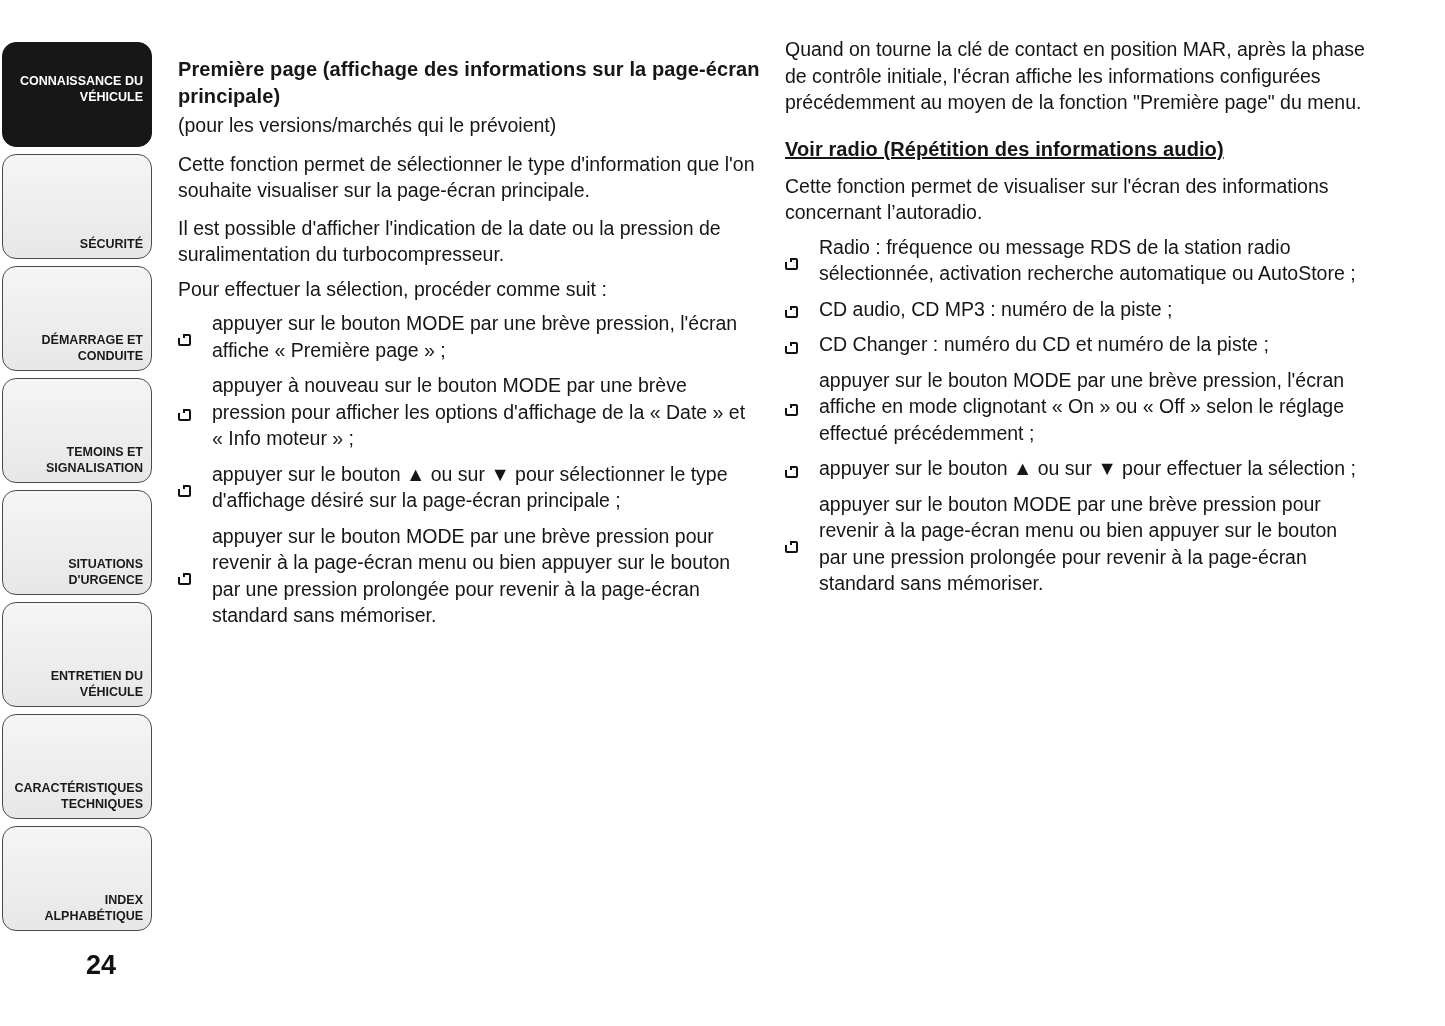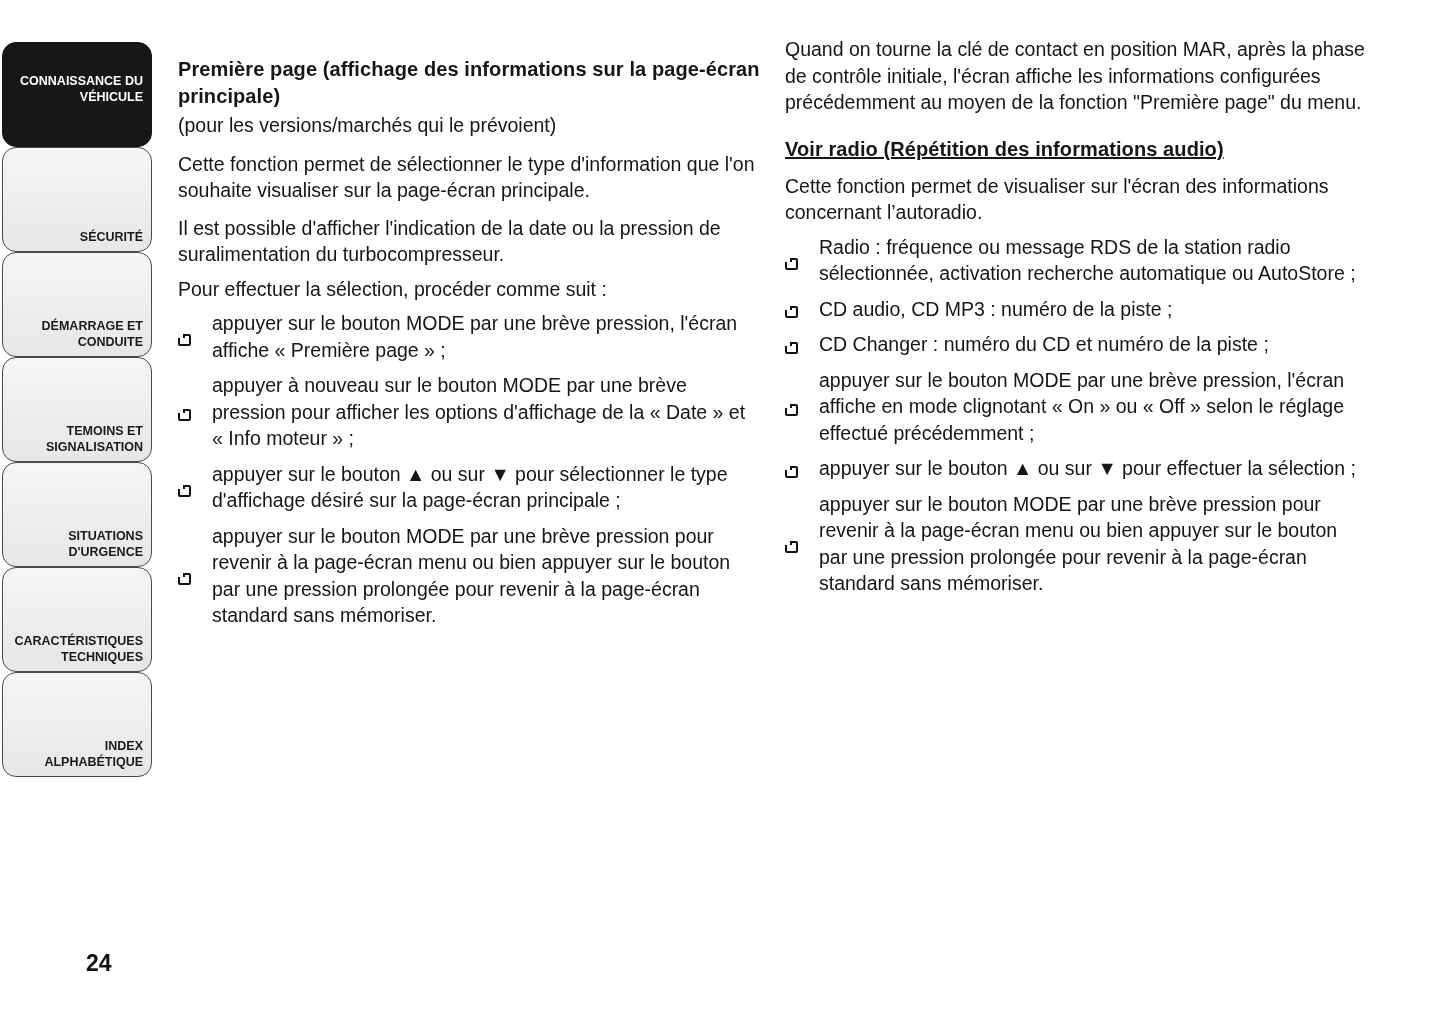--- a/index.html
+++ b/index.html
@@ -7,21 +7,21 @@
   body {
     width: 1445px; height: 1026px;
     position: relative; overflow: hidden;
     font-family: "Liberation Sans", sans-serif;
     color: #141414;
   }
 
   
   .sidebar {
     position: absolute; left: 2px; top: 42px; width: 150px;
-    display: flex; flex-direction: column; 
+    display: flex; flex-direction: column; gap: 7px;
   }
   .tab {
     height: 105px;
     border: 1px solid #4a4a4a;
     border-radius: 14px;
     background: linear-gradient(180deg, #f5f5f5 0%, #e7e7e7 100%);
     display: flex; align-items: flex-end; justify-content: flex-end;
     text-align: right;
     padding: 6px 8px 6px 14px;
     font-size: 12.5px; font-weight: bold;
@@ -31,21 +31,21 @@
   .tab.active {
     background: #171717;
     border-color: #171717;
     color: #ffffff;
     align-items: flex-start;
     padding-top: 30px;
   }
 
   .page-number {
     position: absolute; left: 86px; top: 950px;
-    font-size: 23px; font-weight: bold; color: #111;
+    font-size: 27px; font-weight: bold; color: #111;
   }
 
   
   .col {
     position: absolute; top: 36px; width: 582px;
     font-size: 19.5px; line-height: 26.5px;
     color: #161616;
   }
   .col-left  { left: 178px; }
   .col-right { left: 785px; }
@@ -93,20 +93,23 @@
     <span>SÉCURITÉ</span>
   </div>
   <div class="tab">
     <span>DÉMARRAGE ET CONDUITE</span>
   </div>
   <div class="tab">
     <span>TEMOINS ET SIGNALISATION</span>
   </div>
   <div class="tab">
     <span>SITUATIONS D'URGENCE</span>
+  </div>
+  <div class="tab">
+    <span>ENTRETIEN DU VÉHICULE</span>
   </div>
   <div class="tab">
     <span>CARACTÉRISTIQUES TECHNIQUES</span>
   </div>
   <div class="tab">
     <span>INDEX ALPHABÉTIQUE</span>
   </div>
 </nav>
 
 <div class="page-number">24</div>

